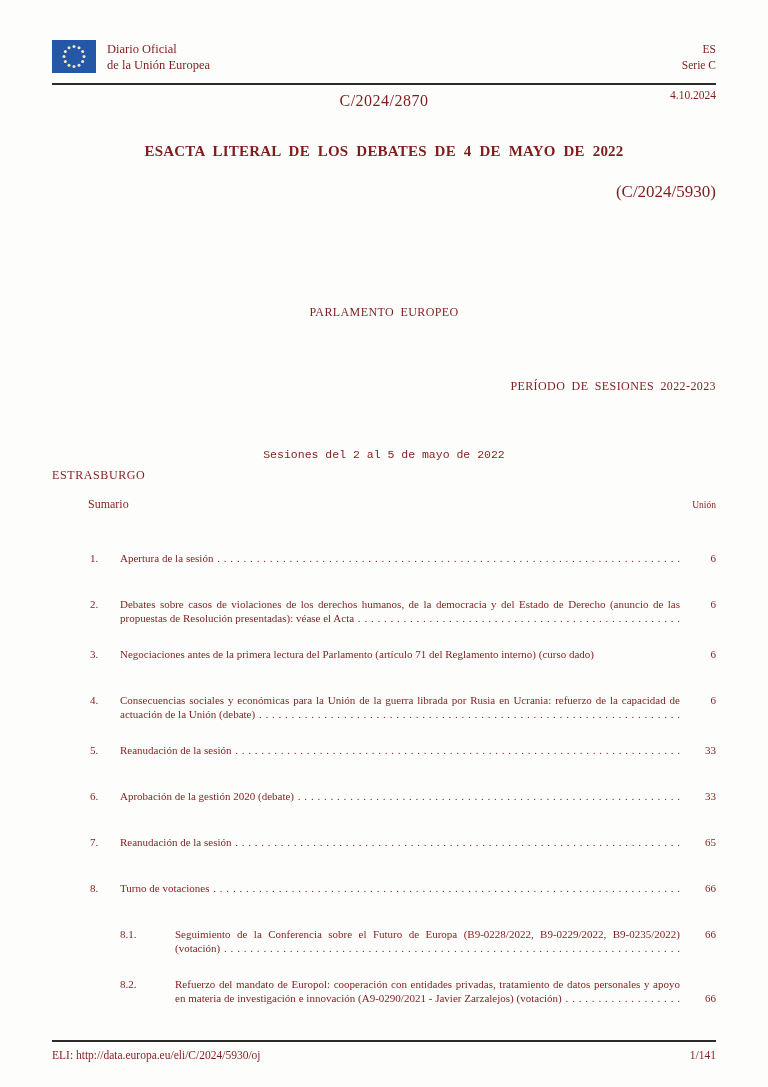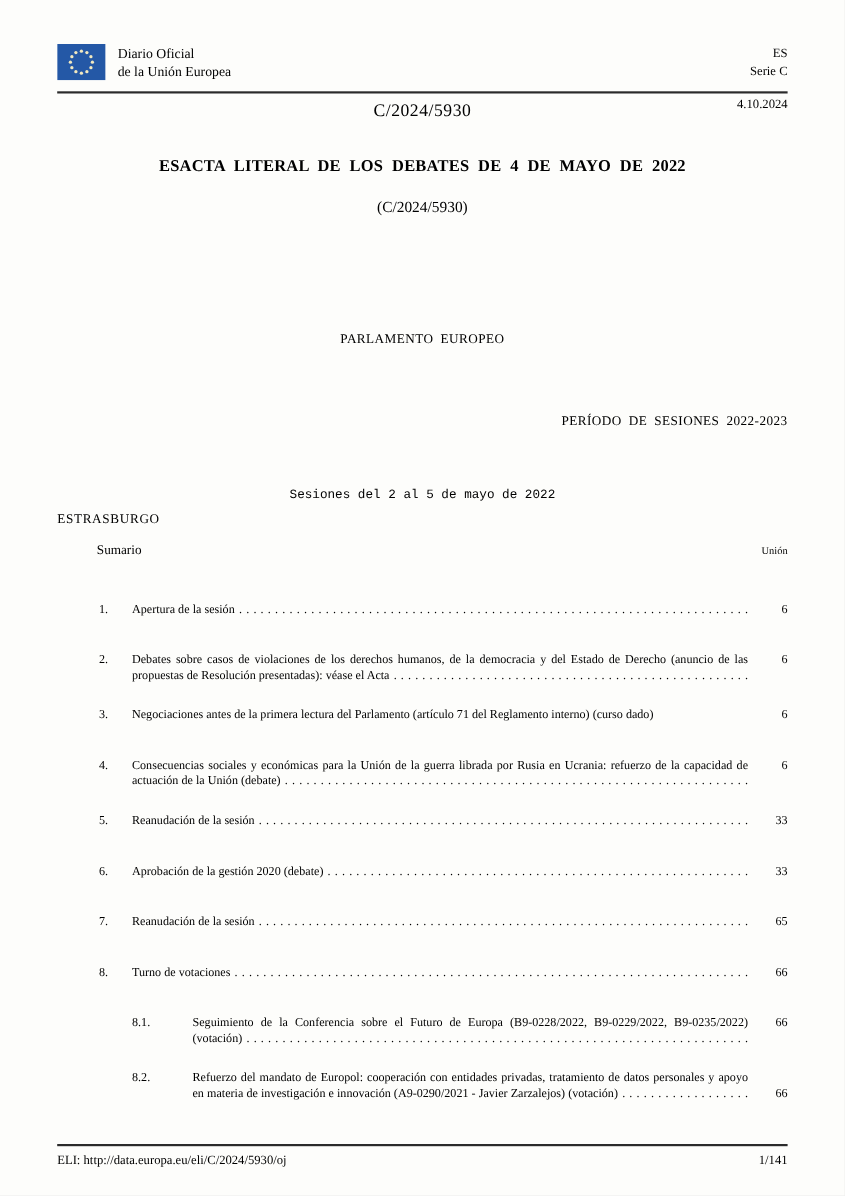--- a/index.html
+++ b/index.html
@@ -1,21 +1,21 @@
 <!DOCTYPE html>
 <html><head>
 <meta charset="utf-8">
 <style>
   html, body { margin: 0; padding: 0; background: #e8e8e8; }
   .page {
     width: 768px; height: 1087px;
     position: relative;
     background: #fdfdfb;
     font-family: "Liberation Serif", serif;
-    color: #000000;
+    color: #7f1d1d;
     margin: 0 auto;
     overflow: hidden;
     box-sizing: border-box;
     padding: 0 52px;
   }
   
   .masthead {
     display: flex; justify-content: space-between; align-items: flex-start;
     padding-top: 40px;
   }
@@ -23,21 +23,21 @@
   .flag { width: 44px; height: 33px; display: block; }
   .journal-name { margin-left: 11px; font-size: 12.5px; line-height: 16px; padding-top: 1px; }
   .masthead-right { text-align: right; font-size: 11.5px; line-height: 16px; padding-top: 1px; }
   .head-rule { border-top: 2.5px solid #2b2b2b; margin-top: 10px; }
   
   .docmeta { position: relative; height: 34px; }
   .doc-date { position: absolute; right: 0; top: 4px; font-size: 11.5px; font-family: Liberation Serif, serif; }
   .doc-number { position: absolute; left: 0; right: 0; top: 7px; text-align: center; font-size: 16px; letter-spacing: 0.5px; }
   
   .doc-title { text-align: center; font-weight: bold; font-size: 15px; margin-top: 24px; word-spacing: 4px; letter-spacing: 0.2px; }
-  .doc-subtitle { text-align: center; font-size: 14px; margin-top: 22px; }
+  .doc-subtitle { text-align: right; font-size: 17px; margin-top: 22px; }
   .institution { text-align: center; font-size: 12px; margin-top: 103px; word-spacing: 3px; letter-spacing: 0.4px; }
   .period { text-align: right; font-size: 12px; margin-top: 59px; word-spacing: 3px; letter-spacing: 0.4px; }
   .sessions { text-align: center; font-size: 11.5px; margin-top: 54px; font-family: Liberation Mono, monospace; }
   .location { text-align: left; font-size: 12px; margin-top: 7px; letter-spacing: 0.6px; }
   
   .toc-head { display: flex; justify-content: space-between; align-items: baseline; margin-top: 14px; margin-left: 36px; }
   .toc-sumario { font-size: 12px; }
   .toc-pagina { font-size: 9.5px; }
   #toc-list { margin-top: 39px; margin-left: 38px; }
   .toc-row { display: flex; align-items: flex-start; font-size: 11px; line-height: 14px; }
@@ -87,21 +87,21 @@
     <div class="masthead-right">
       <div>ES</div>
       <div>Serie C</div>
     </div>
   </div>
 
   <div class="head-rule"></div>
 
   <div class="docmeta">
     <span class="doc-date">4.10.2024</span>
-    <div class="doc-number">C/2024/5930</div>
+    <div class="doc-number">C/2024/2870</div>
   </div>
 
   <div class="doc-title">ESACTA LITERAL DE LOS DEBATES DE 4 DE MAYO DE 2022</div>
   <div class="doc-subtitle">(C/2024/5930)</div>
   <div class="institution">PARLAMENTO EUROPEO</div>
   <div class="period">PERÍODO DE SESIONES 2022-2023</div>
   <div class="sessions">Sesiones del 2 al 5 de mayo de 2022</div>
   <div class="location">ESTRASBURGO</div>
 
   <div class="toc-head">

